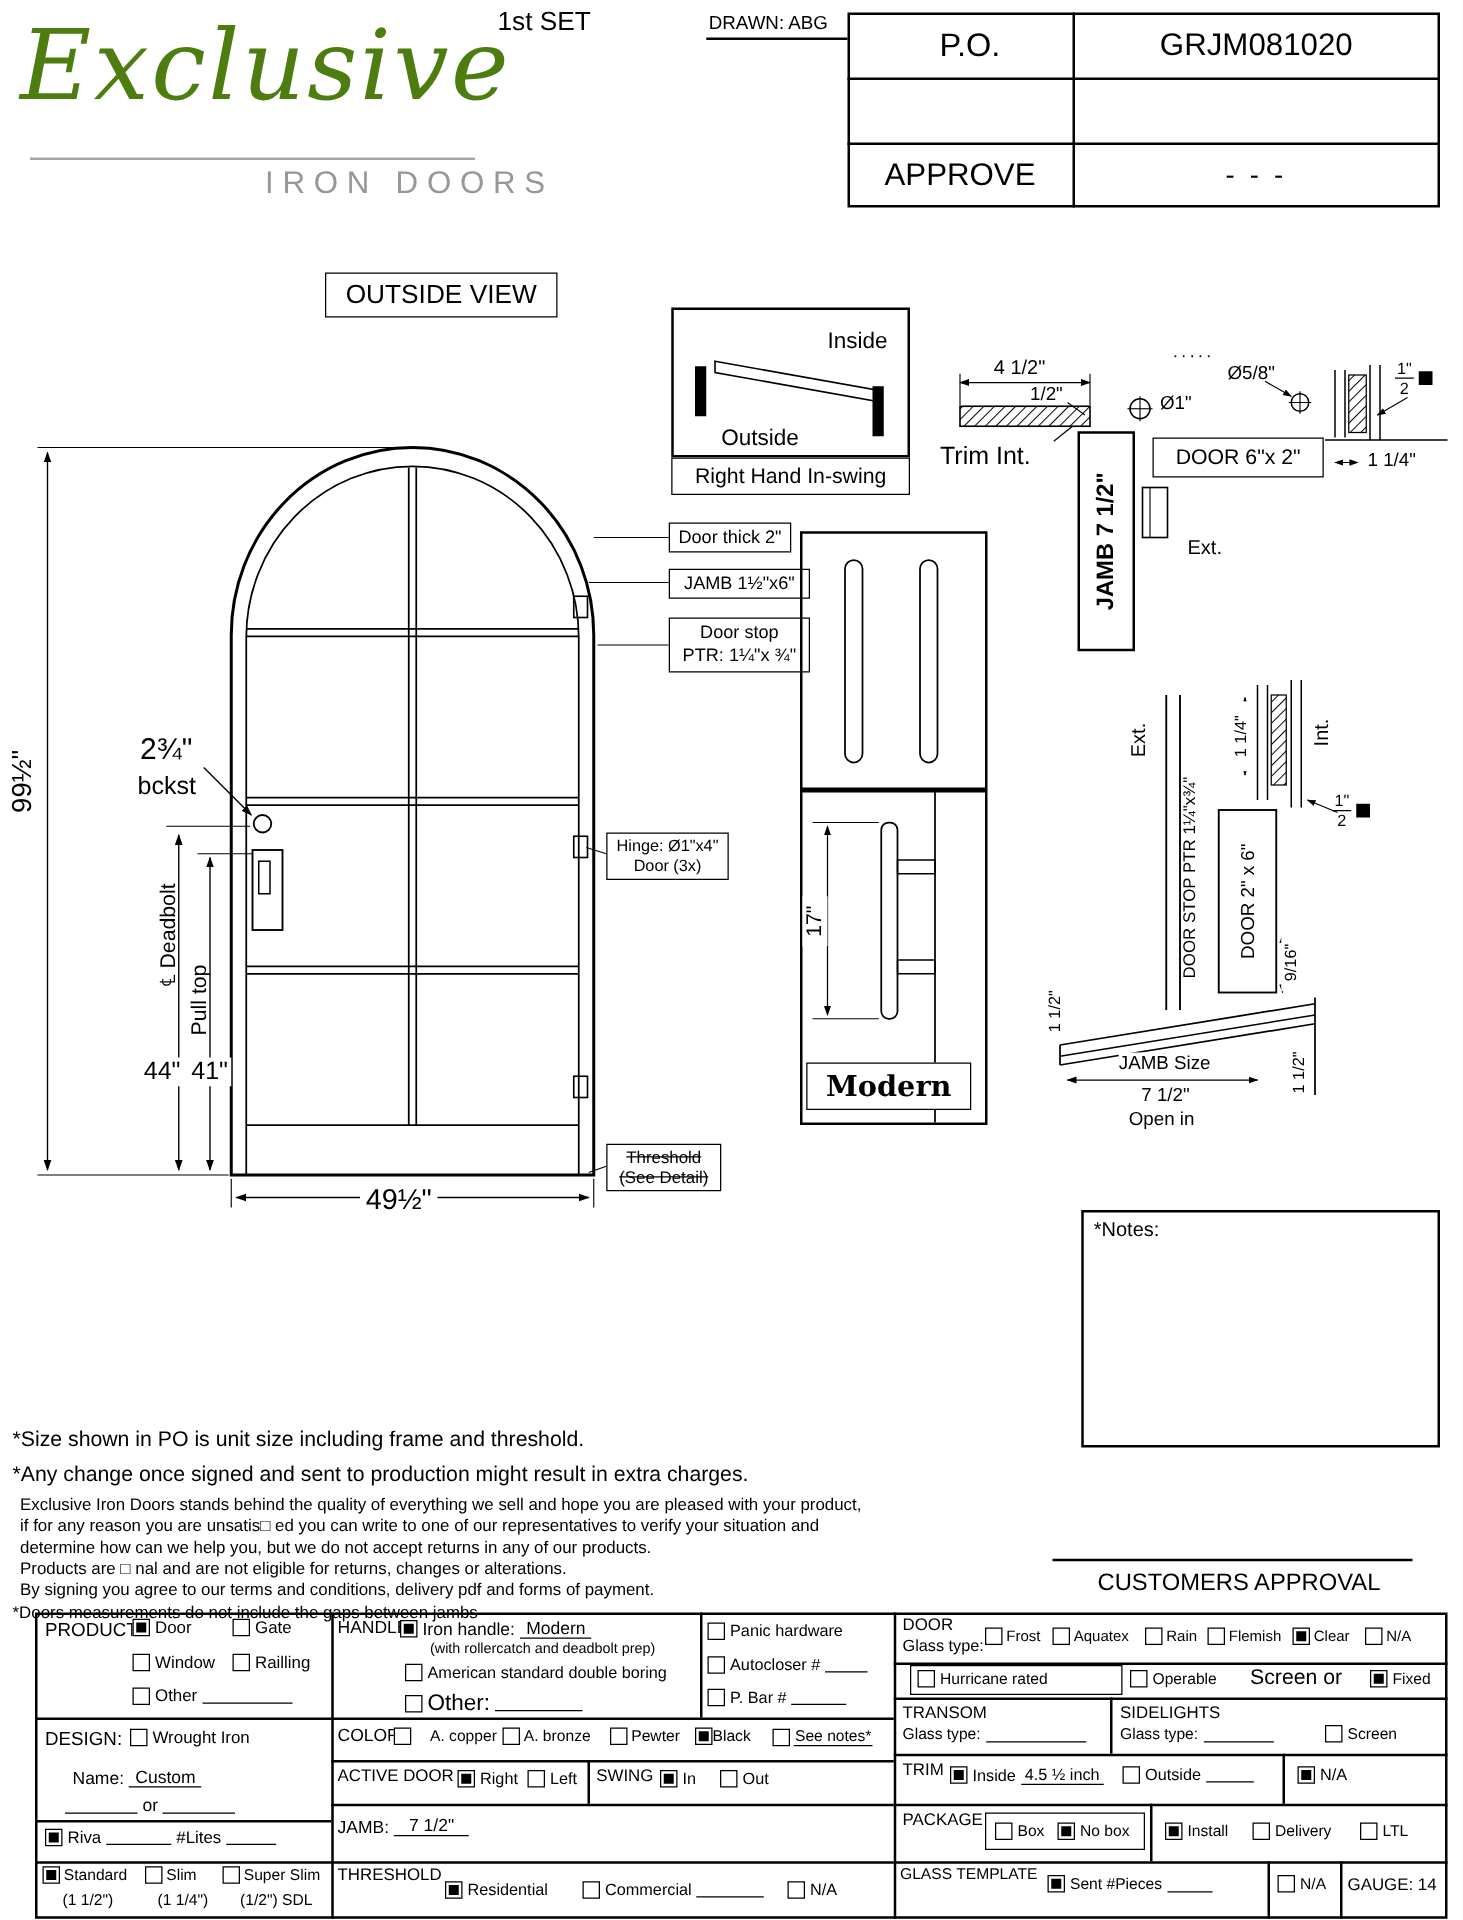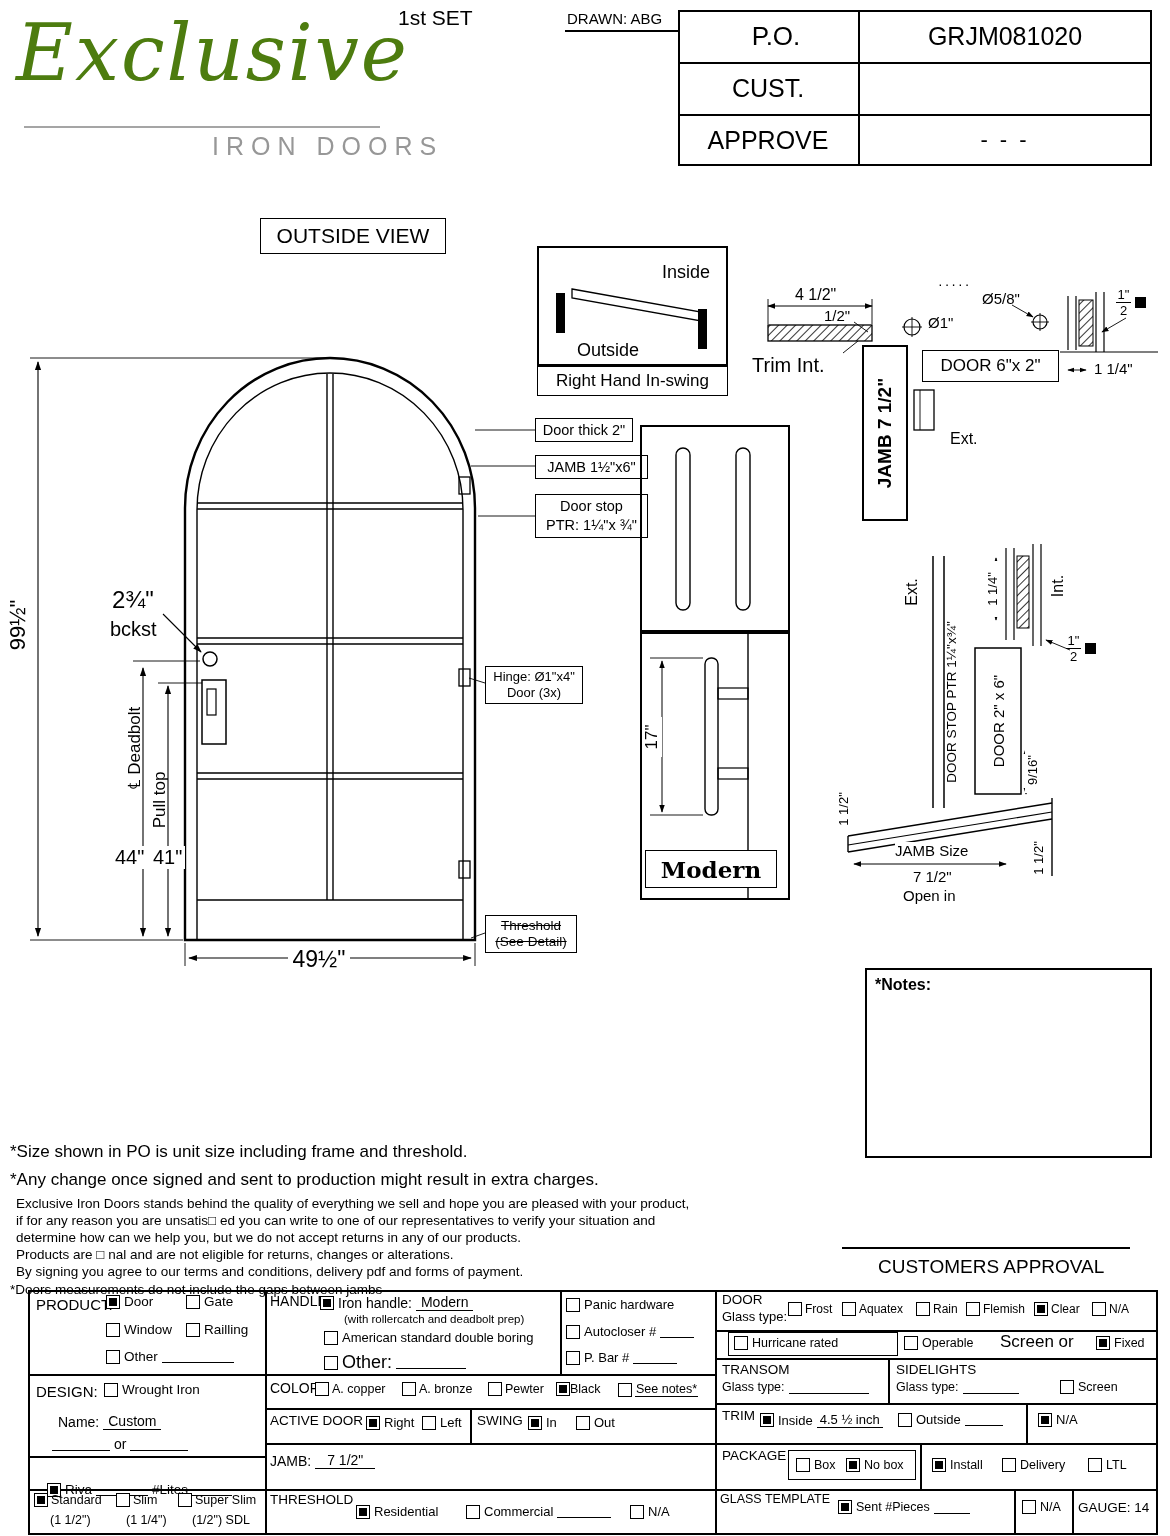--- a/index.html
+++ b/index.html
@@ -157,21 +157,20 @@
   <div class="abs" style="left:398px;top:6px;font-size:21px;">1st SET</div>
   <div class="abs" style="left:567px;top:10px;font-size:15px;">DRAWN: ABG</div>
   <div class="hl" style="left:565px;top:30px;width:113px;"></div>
 
   <div class="bx2" style="left:678px;top:10px;width:474px;height:156px;"></div>
   <div class="vl" style="left:858px;top:10px;height:156px;"></div>
   <div class="hl" style="left:678px;top:62px;width:474px;"></div>
   <div class="hl" style="left:678px;top:114px;width:474px;"></div>
   <div class="cell" style="left:678px;top:10px;width:196px;height:52px;font-size:26px;">P.O.</div>
   <div class="cell" style="left:858px;top:10px;width:294px;height:52px;font-size:25px;">GRJM081020</div>
-  <div class="cell" style="left:678px;top:62px;width:180px;height:52px;font-size:25px;">CUST.</div>
   <div class="cell" style="left:858px;top:62px;width:294px;height:52px;font-size:22px;"></div>
   <div class="cell" style="left:678px;top:114px;width:180px;height:52px;font-size:25px;">APPROVE</div>
   <div class="cell" style="left:858px;top:114px;width:294px;height:52px;font-size:22px;letter-spacing:3px;">- - -</div>
 
   <div class="bx cell" style="left:260px;top:218px;width:186px;height:36px;font-size:21px;">OUTSIDE VIEW</div>
 
   <div class="bx2" style="left:537px;top:246px;width:191px;height:120px;"></div>
   <div class="abs" style="left:662px;top:262px;font-size:18px;">Inside</div>
   <div class="abs" style="left:577px;top:340px;font-size:18px;">Outside</div>
   <div class="bx cell" style="left:537px;top:366px;width:191px;height:30px;font-size:17px;">Right Hand In-swing</div>
@@ -239,21 +238,21 @@
       <span class="frline"></span>
       <span>2</span>
     </div>
     <span class="sqm"></span>
   </div>
   <div class="abs" style="left:895px;top:842px;font-size:15px;background:#fff;">JAMB Size</div>
   <div class="abs" style="left:913px;top:868px;font-size:15px;background:#fff;">7 1/2"</div>
   <div class="abs" style="left:903px;top:887px;font-size:15px;">Open in</div>
 
   <div class="bx2" style="left:865px;top:968px;width:287px;height:190px;"></div>
-  <div class="abs" style="left:875px;top:976px;font-size:16px;font-weight:bold;">*Notes:</div>
+  <div class="abs" style="left:875px;top:976px;font-size:16px;">*Notes:</div>
 
   <div class="abs" style="left:10px;top:1142px;font-size:17px;">*Size shown in PO is unit size including frame and threshold.</div>
   <div class="abs" style="left:10px;top:1170px;font-size:17px;">*Any change once signed and sent to production might result in extra charges.</div>
   <div class="abs small-terms" style="left:16px;top:1195px;">Exclusive Iron Doors stands behind the quality of everything we sell and hope you are pleased with your product,</div>
   <div class="abs small-terms" style="left:16px;top:1212px;">if for any reason you are unsatis□ ed you can write to one of our representatives to verify your situation and</div>
   <div class="abs small-terms" style="left:16px;top:1229px;">determine how can we help you, but we do not accept returns in any of our products.</div>
   <div class="abs small-terms" style="left:16px;top:1246px;">Products are □ nal and are not eligible for returns, changes or alterations.</div>
   <div class="abs small-terms" style="left:16px;top:1263px;">By signing you agree to our terms and conditions, delivery pdf and forms of payment.</div>
   <div class="abs" style="left:10px;top:1282px;font-size:13.5px;">*Doors measurements do not include the gaps between jambs</div>
   <div class="hl" style="left:842px;top:1247px;width:288px;"></div>
@@ -315,21 +314,21 @@
   </div>
   <div class="ckrow" style="left:58px;top:1413px;font-size:14px;">
     <span>Name:</span>
     <span class="u">Custom</span>
   </div>
   <div class="ckrow" style="left:52px;top:1436px;font-size:14px;">
     <span class="blank" style="width:58px;"></span>
     <span>or</span>
     <span class="blank" style="width:58px;"></span>
   </div>
-  <div class="ckrow" style="left:47px;top:1462px;margin-top:20px;">
+  <div class="ckrow" style="left:36px;top:1462px;">
     <span class="cb on"></span>
     <span>Riva</span>
     <span class="blank" style="width:52px;"></span>
     <span>#Lites</span>
     <span class="blank" style="width:40px;"></span>
   </div>
   <div class="ckrow" style="left:34px;top:1493px;font-size:12.5px;gap:3px;">
     <span class="cb on"></span>
     <span>Standard</span>
   </div>
@@ -370,21 +369,21 @@
     <span>Autocloser #</span>
     <span class="blank" style="width:34px;"></span>
   </div>
   <div class="ckrow" style="left:566px;top:1350px;font-size:13px;">
     <span class="cb"></span>
     <span>P. Bar #</span>
     <span class="blank" style="width:44px;"></span>
   </div>
 
   <div class="abs" style="left:270px;top:1380px;font-size:14px;">COLOR:</div>
-  <div class="ckrow" style="left:315px;top:1382px;font-size:12.5px;gap:3px;">
+  <div class="ckrow" style="left:315px;top:1382px;font-size:12.5px;gap:15px;">
     <span class="cb"></span>
     <span>A. copper</span>
   </div>
   <div class="ckrow" style="left:402px;top:1382px;font-size:12.5px;gap:3px;">
     <span class="cb"></span>
     <span>A. bronze</span>
   </div>
   <div class="ckrow" style="left:488px;top:1382px;font-size:12.5px;gap:3px;">
     <span class="cb"></span>
     <span>Pewter</span>

